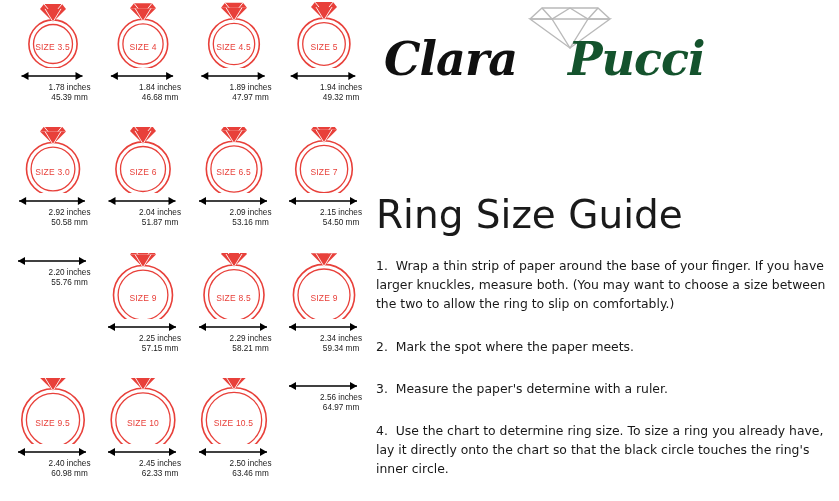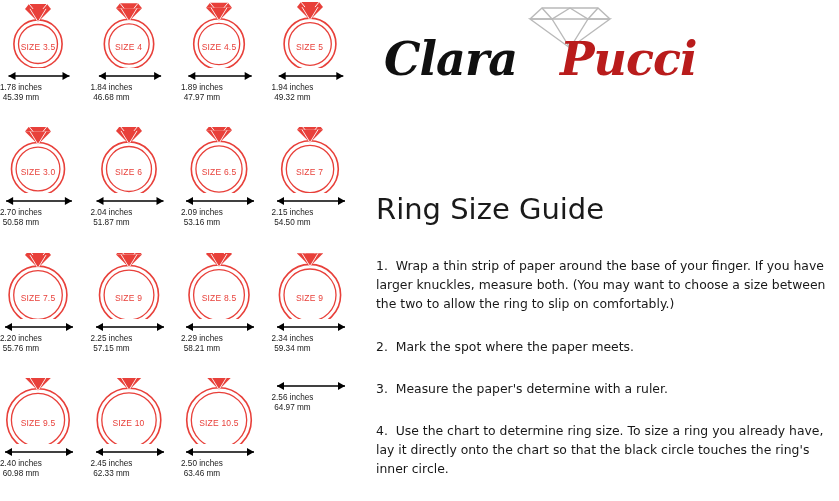--- a/index.html
+++ b/index.html
@@ -27,21 +27,21 @@
     width: 362px;
     height: 501px;
     display: grid;
     grid-template-columns: repeat(4, 1fr);
     grid-template-rows: repeat(4, 1fr);
   }
   .cell {
     position: relative;
     display: flex;
     flex-direction: column;
-    align-items: flex-start;
+    align-items: flex-end;
     justify-content: flex-start;
     padding-top: 2px;
   }
   .ring-wrap {
     position: relative;
     width: 76px;
     height: 66px;
   }
   .ring-svg {
     display: block;
@@ -91,40 +91,40 @@
     top: 28px;
     font-family: "DejaVu Serif", serif;
     font-style: italic;
     font-weight: bold;
     font-size: 46px;
     color: #101010;
     letter-spacing: -1px;
   }
   .logo-pucci {
     position: absolute;
-    left: 188px;
+    left: 196px;
     top: 28px;
     font-family: "DejaVu Serif", serif;
     font-style: italic;
     font-weight: bold;
     font-size: 46px;
-    color: #b91c1c;
+    color: #14532d;
     letter-spacing: -1px;
   }
   #diamond-logo {
     position: absolute;
     left: 150px;
     top: 0px;
   }
 
   #guide-title {
     position: absolute;
     left: 14px;
     top: 192px;
-    font-size: 29px;
+    font-size: 39px;
     color: #1a1a1a;
     font-family: "DejaVu Sans", sans-serif;
   }
   .step {
     position: absolute;
     left: 14px;
     width: 450px;
     font-size: 12.4px;
     line-height: 19px;
     color: #181818;
@@ -261,21 +261,21 @@
             </g>
           </svg>
           <div class="size-label">SIZE 3.0</div>
         </div>
         <div class="arrow-wrap"><svg width="78" height="14" viewBox="0 0 78 14">
             <path d="M6.100000000000001 7 L71.9 7" stroke="#000" stroke-width="1.6"></path>
             <path d="M6.100000000000001 7 L13.100000000000001 3 L13.100000000000001 11 Z" fill="#000"></path>
             <path d="M71.9 7 L64.9 3 L64.9 11 Z" fill="#000"></path>
           </svg></div>
         <div class="measures">
-          <div>2.70 inches</div>
+          <div>2.92 inches</div>
           <div>50.58 mm</div>
         </div>
       </div>
       <div class="cell">
         <div class="ring-wrap">
           <svg width="76" height="66" viewBox="0 0 76 66" class="ring-svg">
             <circle cx="38" cy="42" r="27.1" fill="none" stroke="#e8403a" stroke-width="1.6"></circle>
             <circle cx="38" cy="42" r="22.5" fill="none" stroke="#e8403a" stroke-width="1.3"></circle>
             <path d="M25 3.9000000000000004 L51 3.9000000000000004 L38 16.9 Z" fill="#e8403a"></path>
             <path d="M25 3.9000000000000004 L29 -1.0999999999999996 L47 -1.0999999999999996 L51 3.9000000000000004 Z" fill="#e8403a"></path>
@@ -344,35 +344,20 @@
             <path d="M5 7 L73 7" stroke="#000" stroke-width="1.6"></path>
             <path d="M5 7 L12 3 L12 11 Z" fill="#000"></path>
             <path d="M73 7 L66 3 L66 11 Z" fill="#000"></path>
           </svg></div>
         <div class="measures">
           <div>2.15 inches</div>
           <div>54.50 mm</div>
         </div>
       </div>
       <div class="cell">
-        <div class="ring-wrap">
-          <svg width="76" height="66" viewBox="0 0 76 66" class="ring-svg">
-            <circle cx="38" cy="42" r="28.900000000000002" fill="none" stroke="#e8403a" stroke-width="1.6"></circle>
-            <circle cx="38" cy="42" r="24.3" fill="none" stroke="#e8403a" stroke-width="1.3"></circle>
-            <path d="M25 2.0999999999999996 L51 2.0999999999999996 L38 15.1 Z" fill="#e8403a"></path>
-            <path d="M25 2.0999999999999996 L29 -2.9000000000000004 L47 -2.9000000000000004 L51 2.0999999999999996 Z" fill="#e8403a"></path>
-            <g stroke="#ffffff" stroke-width="0.9" fill="none">
-              <path d="M29 -2.9000000000000004 L33 2.0999999999999996"></path>
-              <path d="M47 -2.9000000000000004 L43 2.0999999999999996"></path>
-              <path d="M30 2.0999999999999996 L38 15.1"></path>
-              <path d="M46 2.0999999999999996 L38 15.1"></path>
-            </g>
-          </svg>
-          <div class="size-label">SIZE 7.5</div>
-        </div>
         <div class="arrow-wrap"><svg width="78" height="14" viewBox="0 0 78 14">
             <path d="M5 7 L73 7" stroke="#000" stroke-width="1.6"></path>
             <path d="M5 7 L12 3 L12 11 Z" fill="#000"></path>
             <path d="M73 7 L66 3 L66 11 Z" fill="#000"></path>
           </svg></div>
         <div class="measures">
           <div>2.20 inches</div>
           <div>55.76 mm</div>
         </div>
       </div>

